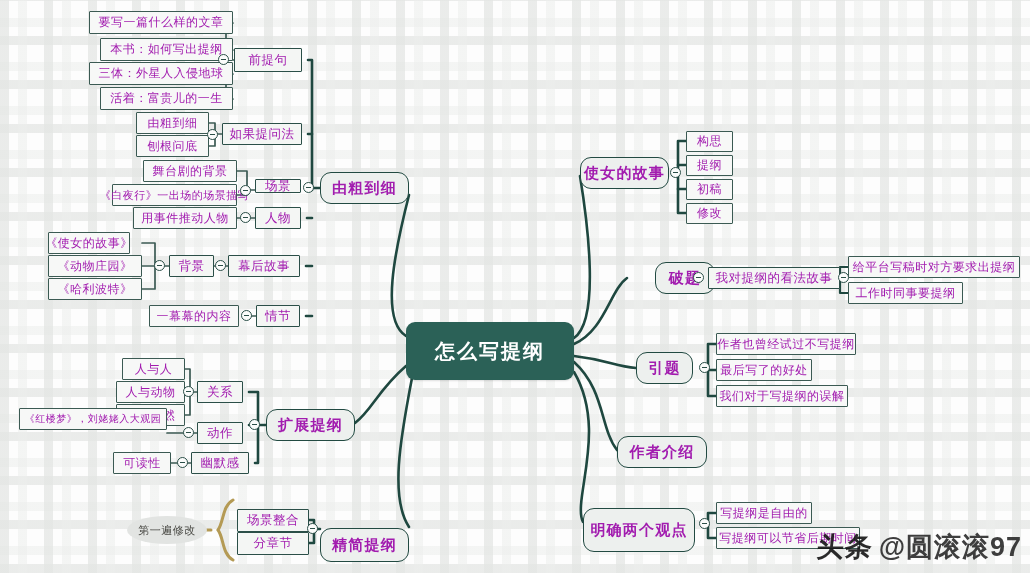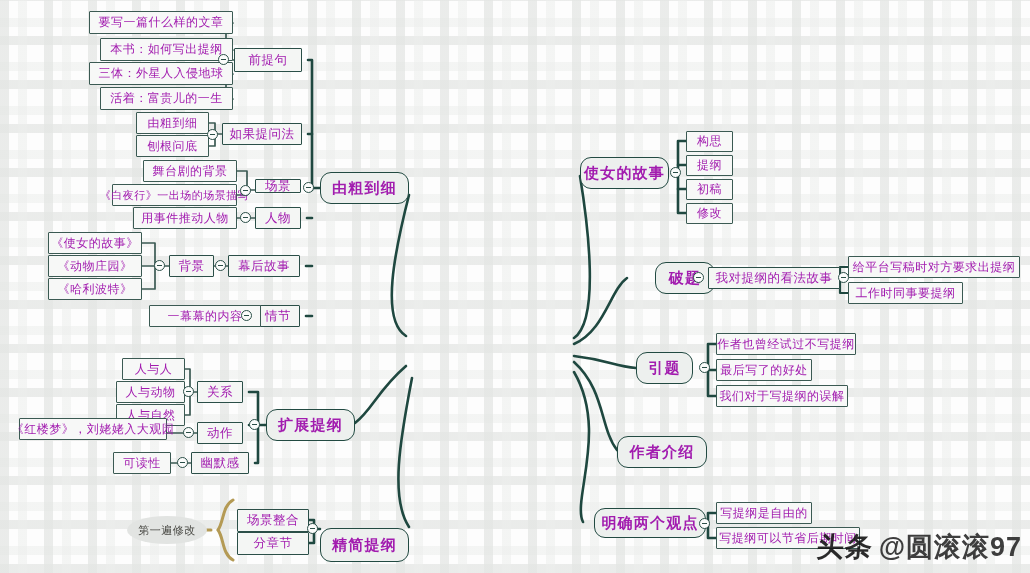--- a/index.html
+++ b/index.html
@@ -214,30 +214,31 @@
       <path d="M 197 392 L 190 392 L 190 369 L 185 369"></path>
       <path d="M 190 392 L 185 392"></path>
       <path d="M 190 392 L 190 415 L 185 415"></path>
     </g>
 
     <path d="M 197 433 L 167 433" fill="none" stroke="#3b5a53" stroke-width="1.7" stroke-linecap="round"></path>
 
     <path d="M 191 463 L 171 463" fill="none" stroke="#3b5a53" stroke-width="1.7" stroke-linecap="round"></path>
   </svg>
 
+  <div class="node root" style="left:406px;top:322px;width:168px;height:58px;">怎么写提纲</div>
 
   <div class="node branch" style="left:320px;top:172px;width:89px;height:32px;">由粗到细</div>
   <div class="node branch" style="left:266px;top:409px;width:89px;height:32px;">扩展提纲</div>
   <div class="node branch" style="left:320px;top:512px;width:89px;height:34px;margin-top:16px;">精简提纲</div>
 
   <div class="node branch" style="left:580px;top:157px;width:89px;height:32px;">使女的故事</div>
   <div class="node branch" style="left:627px;top:262px;width:60px;height:32px;margin-left:28px;">破题</div>
   <div class="node branch" style="left:636px;top:352px;width:57px;height:32px;">引题</div>
   <div class="node branch" style="left:617px;top:436px;width:90px;height:32px;">作者介绍</div>
-  <div class="node branch" style="left:583px;top:508px;width:112px;height:30px;margin-left:11px;">明确两个观点</div>
+  <div class="node branch" style="left:583px;top:508px;width:112px;height:44px;">明确两个观点</div>
 
   <div class="node sub" style="left:234px;top:48px;width:68px;height:24px;">前提句</div>
   <div class="node sub" style="left:222px;top:123px;width:80px;height:22px;">如果提问法</div>
   <div class="node sub" style="left:255px;top:179px;width:46px;height:14px;">场景</div>
   <div class="node sub" style="left:255px;top:207px;width:46px;height:22px;">人物</div>
   <div class="node sub" style="left:228px;top:255px;width:72px;height:22px;">幕后故事</div>
   <div class="node sub" style="left:169px;top:255px;width:45px;height:22px;">背景</div>
   <div class="node sub" style="left:256px;top:305px;width:44px;height:22px;">情节</div>
 
   <div class="node sub" style="left:197px;top:381px;width:46px;height:22px;">关系</div>
@@ -250,29 +251,29 @@
 
   <div class="node leaf" style="left:89px;top:11px;width:144px;height:23px;">要写一篇什么样的文章</div>
   <div class="node leaf" style="left:100px;top:38px;width:133px;height:23px;">本书：如何写出提纲</div>
   <div class="node leaf" style="left:89px;top:62px;width:144px;height:23px;">三体：外星人入侵地球</div>
   <div class="node leaf" style="left:100px;top:87px;width:133px;height:23px;">活着：富贵儿的一生</div>
   <div class="node leaf" style="left:136px;top:112px;width:73px;height:22px;">由粗到细</div>
   <div class="node leaf" style="left:136px;top:135px;width:73px;height:22px;">刨根问底</div>
   <div class="node leaf" style="left:143px;top:160px;width:94px;height:22px;">舞台剧的背景</div>
   <div class="node leaf" style="left:112px;top:184px;width:125px;height:22px;font-size:11px;">《白夜行》一出场的场景描写</div>
   <div class="node leaf" style="left:133px;top:207px;width:104px;height:22px;">用事件推动人物</div>
-  <div class="node leaf" style="left:48px;top:232px;width:94px;height:22px;">《使女的故事》</div>
+  <div class="node leaf" style="left:48px;top:232px;width:82px;height:22px;">《使女的故事》</div>
   <div class="node leaf" style="left:48px;top:255px;width:94px;height:22px;">《动物庄园》</div>
   <div class="node leaf" style="left:48px;top:278px;width:94px;height:22px;">《哈利波特》</div>
-  <div class="node leaf" style="left:149px;top:305px;width:112px;height:22px;">一幕幕的内容</div>
+  <div class="node leaf" style="left:149px;top:305px;width:90px;height:22px;">一幕幕的内容</div>
 
   <div class="node leaf" style="left:122px;top:358px;width:63px;height:22px;">人与人</div>
   <div class="node leaf" style="left:116px;top:381px;width:69px;height:22px;">人与动物</div>
   <div class="node leaf" style="left:116px;top:404px;width:69px;height:22px;">人与自然</div>
-  <div class="node leaf" style="left:19px;top:418px;width:148px;height:22px;font-size:12px;">《红楼梦》，刘姥姥入大观园</div>
+  <div class="node leaf" style="left:19px;top:408px;width:148px;height:22px;font-size:10px;">《红楼梦》，刘姥姥入大观园</div>
   <div class="node leaf" style="left:113px;top:452px;width:58px;height:22px;">可读性</div>
 
   <div class="node leaf" style="left:686px;top:131px;width:47px;height:21px;">构思</div>
   <div class="node leaf" style="left:686px;top:155px;width:47px;height:21px;">提纲</div>
   <div class="node leaf" style="left:686px;top:179px;width:47px;height:21px;">初稿</div>
   <div class="node leaf" style="left:686px;top:203px;width:47px;height:21px;">修改</div>
 
   <div class="node sub" style="left:708px;top:267px;width:132px;height:22px;">我对提纲的看法故事</div>
   <div class="node leaf" style="left:848px;top:256px;width:172px;height:22px;">给平台写稿时对方要求出提纲</div>
   <div class="node leaf" style="left:848px;top:282px;width:115px;height:22px;">工作时同事要提纲</div>

